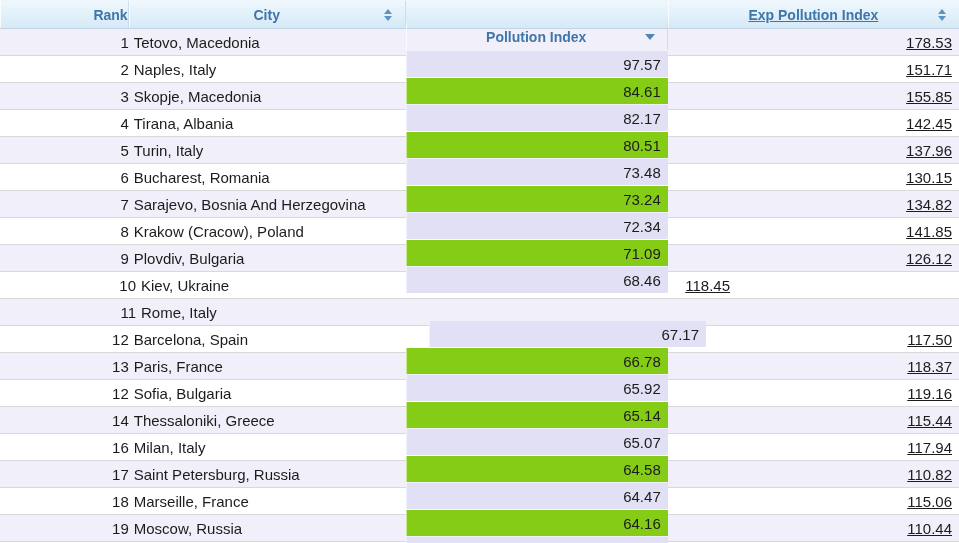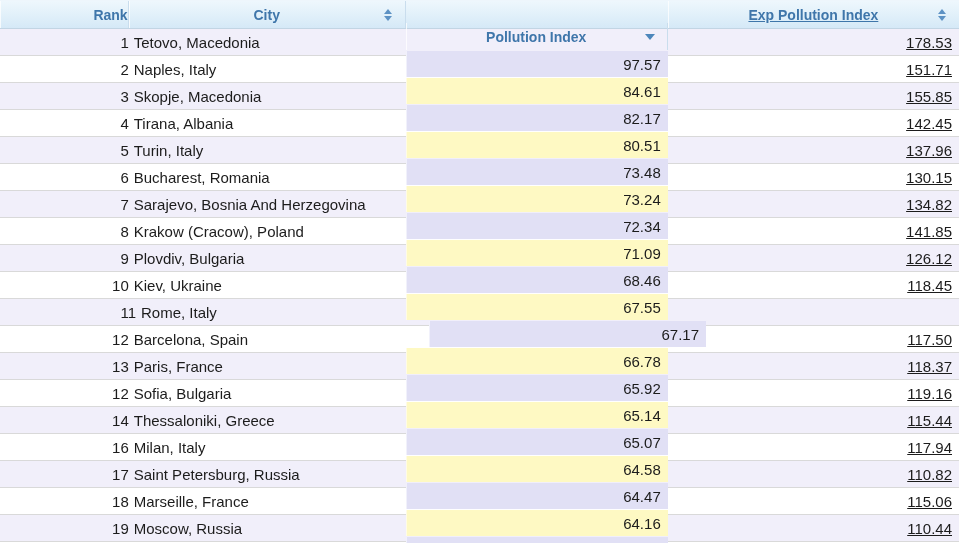--- a/index.html
+++ b/index.html
@@ -93,21 +93,21 @@
     font-size: 15px;
     color: #1c1c1c;
     white-space: nowrap;
     overflow: hidden;
   }
   .td.num { justify-content: flex-end; padding-right: 7px; }
   .td.col-rank { padding-left: 6px; }
   .td.col-city { padding-left: 5px; }
 
   
-  .row .td.col-pi          { background: #fef9c3; box-shadow: inset 1px 0 0 rgba(255,255,255,0.55); }
+  .row .td.col-pi          { background: #84cc16; box-shadow: inset 1px 0 0 rgba(255,255,255,0.55); }
   .row.odd .td.col-pi      { background: #e1e0f5; }
 </style>
 </head>
 <body>
 
 <div class="app">
   <div class="tbl">
 
     <div class="thead">
       <div class="th col-rank">
@@ -178,21 +178,20 @@
   </div>
         <div class="row odd">
     <div class="td col-rank">9</div>
     <div class="td col-city">Plovdiv, Bulgaria</div>
     <div class="td col-pi num">68.46</div>
     <div class="td col-epi num">126.12</div>
   </div>
         <div class="row">
     <div class="td col-rank">10</div>
     <div class="td col-city">Kiev, Ukraine</div>
-    <div class="td col-pi num">67.55</div>
     <div class="td col-epi num">118.45</div>
   </div>
         <div class="row odd">
     <div class="td col-rank">11</div>
     <div class="td col-city">Rome, Italy</div>
     <div class="td col-pi num">67.17</div>
   </div>
         <div class="row">
     <div class="td col-rank">12</div>
     <div class="td col-city">Barcelona, Spain</div>

